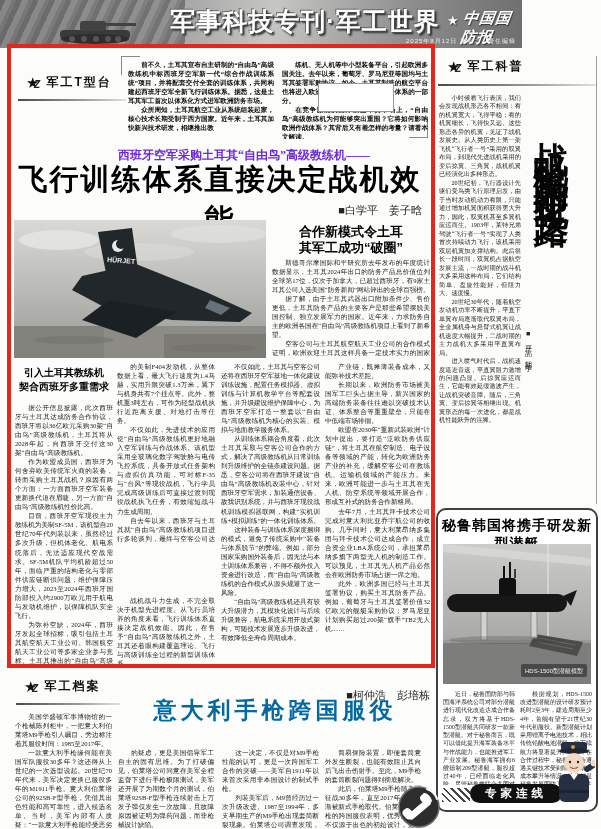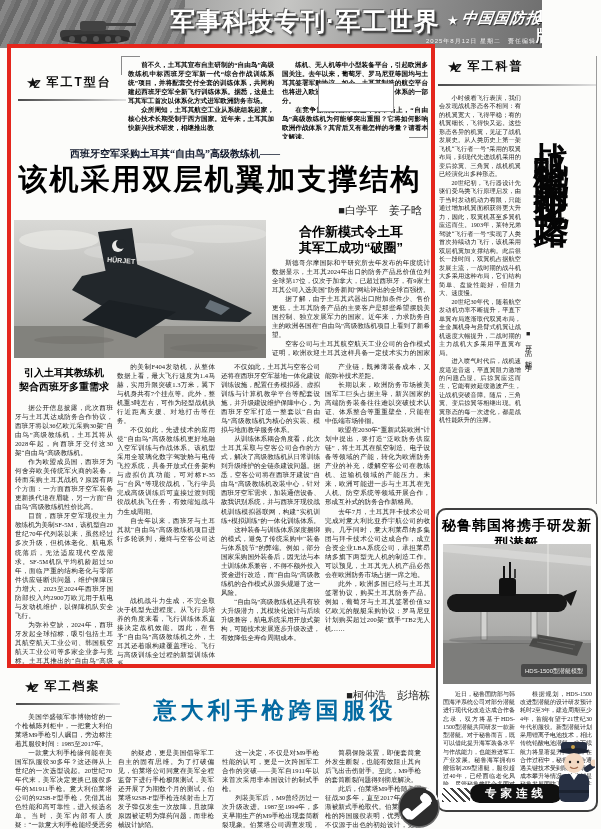--- a/index.html
+++ b/index.html
@@ -2,21 +2,21 @@
 <html><head>
 <meta charset="utf-8">
 <style>
   html,body{margin:0;padding:0;background:#e9e7e2;}
   #page{position:relative;width:601px;height:829px;margin:0 auto;background:#fcfcfa;overflow:hidden;
         font-family:"Liberation Serif","DejaVu Serif",serif;color:#1b1b1b;}
   .abs{position:absolute;}
   .h-sans{font-family:"Liberation Sans","DejaVu Sans",sans-serif;}
   
   .banner{left:0;top:0;width:522px;height:48px;overflow:hidden;
-          background:linear-gradient(100deg,#5c5c5c,#8f8f8f 22%,#c6c6c4 52%,#8d8d8d 78%,#6e6e6e);padding-left:20px;}
+          background:linear-gradient(100deg,#5c5c5c,#8f8f8f 22%,#c6c6c4 52%,#8d8d8d 78%,#6e6e6e);}
   .stripes{left:0;top:0;width:185px;height:48px;opacity:.85;
            background:repeating-linear-gradient(115deg,#6b6b6b 0 5px,#8e8e8e 5px 11px,#7a7a7a 11px 15px);}
   .banner-title{left:150px;top:5px;width:310px;text-align:center;font-size:25px;font-weight:900;letter-spacing:1px;
                 color:#fff;text-shadow:1px 1px 0 #4a4a4a,2px 2px 2px #222,-1px -1px 0 #666;}
   .masthead-star{left:447px;top:13px;font-size:13px;color:#fff;text-shadow:1px 1px 1px #333;}
   .masthead{left:462px;top:9px;font-size:15px;font-weight:700;font-style:italic;color:#fff;
             transform:skewX(-8deg);text-shadow:1px 1px 1px #333;letter-spacing:1px;}
   .page-no{left:536px;top:8px;font-size:16px;font-weight:900;color:#fff;text-shadow:1px 1px 1px #222;}
   .jets{left:556px;top:0px;font-size:13px;color:#2e2e2e;letter-spacing:2px;}
   .jets2{left:580px;top:12px;font-size:11px;color:#2e2e2e;}
@@ -29,21 +29,21 @@
   .star-wrap{position:relative;font-size:15px;line-height:1;color:#111;}
   .star-wrap .flourish{position:absolute;left:8px;top:5px;font-size:10px;font-weight:700;font-style:italic;color:#222;}
   .sec-rule{height:2px;background:linear-gradient(90deg,#4a4a4a,#9c9c9c 60%,#e0e0e0);}
   
   .col{font-size:6.6px;line-height:1.37;text-align:justify;overflow:hidden;color:#1c1c1c;}
   .col p{margin:0;text-indent:2em;}
   .lead p{font-weight:700;color:#0c0c0c;}
   .bracket-tl{width:18px;height:18px;border-left:1.5px solid #8a8a8a;border-top:1.5px solid #8a8a8a;}
   .bracket-br{width:18px;height:18px;border-right:1.5px solid #8a8a8a;border-bottom:1.5px solid #8a8a8a;}
   .inset-box{background:#fff;border:1px solid #9a9a9a;z-index:3;}
-  .kicker{text-align:left;font-weight:700;font-size:10px;color:#0f172a;}
+  .kicker{text-align:right;font-weight:700;font-size:12px;color:#6d28d9;}
   .headline{text-align:center;font-weight:900;font-size:29px;letter-spacing:2px;color:#000;}
   .byline{text-align:right;font-size:11px;color:#222;}
   .subhead{font-weight:700;text-align:center;white-space:pre-line;color:#000;overflow:hidden;}
   
   .vtitle{writing-mode:vertical-rl;font-size:35px;font-weight:900;letter-spacing:9px;line-height:1;color:#050505;}
   .vby{writing-mode:vertical-rl;font-size:7px;color:#222;letter-spacing:2px;}
   .side-rule{width:1px;background:#9b9b9b;}
   
   .sub-box{border:2px solid #3f3f3f;border-radius:10px;background:#fff;box-sizing:border-box;z-index:4;}
   .sub-title{text-align:center;font-weight:900;font-size:14px;letter-spacing:1px;color:#000;z-index:5;}
@@ -95,21 +95,21 @@
       <p>前不久，土耳其宣布自主研制的“自由鸟”高级教练机中标西班牙空军新一代“综合作战训练系统”项目，并将配套交付全套的训练体系，共同构建起西班牙空军全新飞行训练体系。据悉，这是土耳其军工首次以体系化方式进军欧洲防务市场。</p>
       <p>众所周知，土耳其航空工业从系统组装起家，核心技术长期受制于西方国家。近年来，土耳其加快新兴技术研发，相继推出教</p>
     </div>
   <div class="abs col lead" style="left:282px;top:60px;width:146px;height:79px;">
       <p>练机、无人机等中小型装备平台，引起欧洲多国关注。去年以来，葡萄牙、罗马尼亚等国均与土耳其签署军购协议。如今，土耳其制造的航空平台也将进入欧洲防务体系，成为欧洲防务体系的一部分。</p>
       <p>在竞争激烈的国际航空军贸市场上，“自由鸟”高级教练机为何能够突出重围？它将如何影响欧洲作战体系？其背后又有着怎样的考量？请看本文解读。</p>
     </div>
   <div class="abs inset-box" style="left:318px;top:83px;width:74px;height:27px;"></div>
 
   <div class="abs kicker" style="left:70px;top:147px;width:300px;">西班牙空军采购土耳其“自由鸟”高级教练机——</div>
-  <div class="abs headline h-sans" style="left:18px;top:160px;width:404px;">该机采用双层机翼加支撑结构</div>
+  <div class="abs headline h-sans" style="left:18px;top:160px;width:404px;">飞行训练体系直接决定战机效能</div>
   <div class="abs byline" style="left:18px;top:203px;width:404px;">■白学平　姜子晗</div>
 
   <svg class="abs" style="left:14px;top:220px;" width="252" height="138" viewBox="0 0 252 138">
     <defs>
       <linearGradient id="sky" x1="0" y1="0" x2="0" y2="1">
         <stop offset="0" stop-color="#d9d9d6"></stop>
           <stop offset="0.55" stop-color="#b7b7b4"></stop>
           <stop offset="1" stop-color="#979792"></stop>
       </linearGradient>
     </defs>

